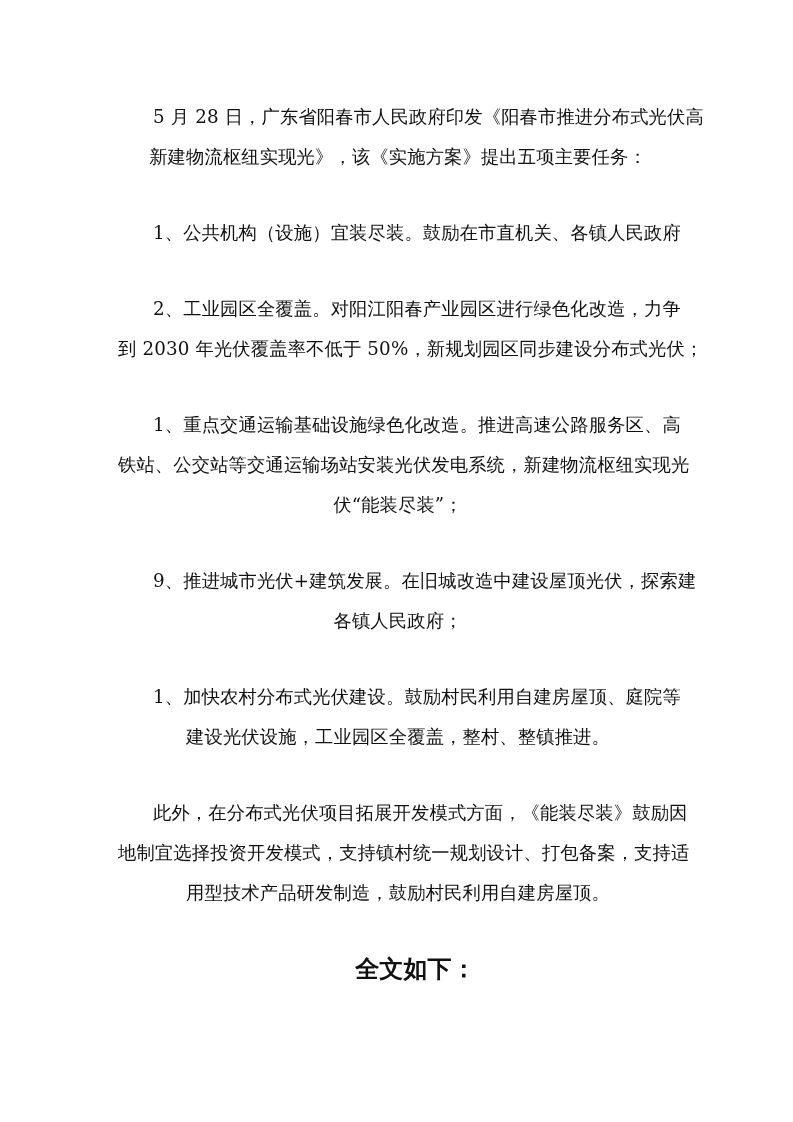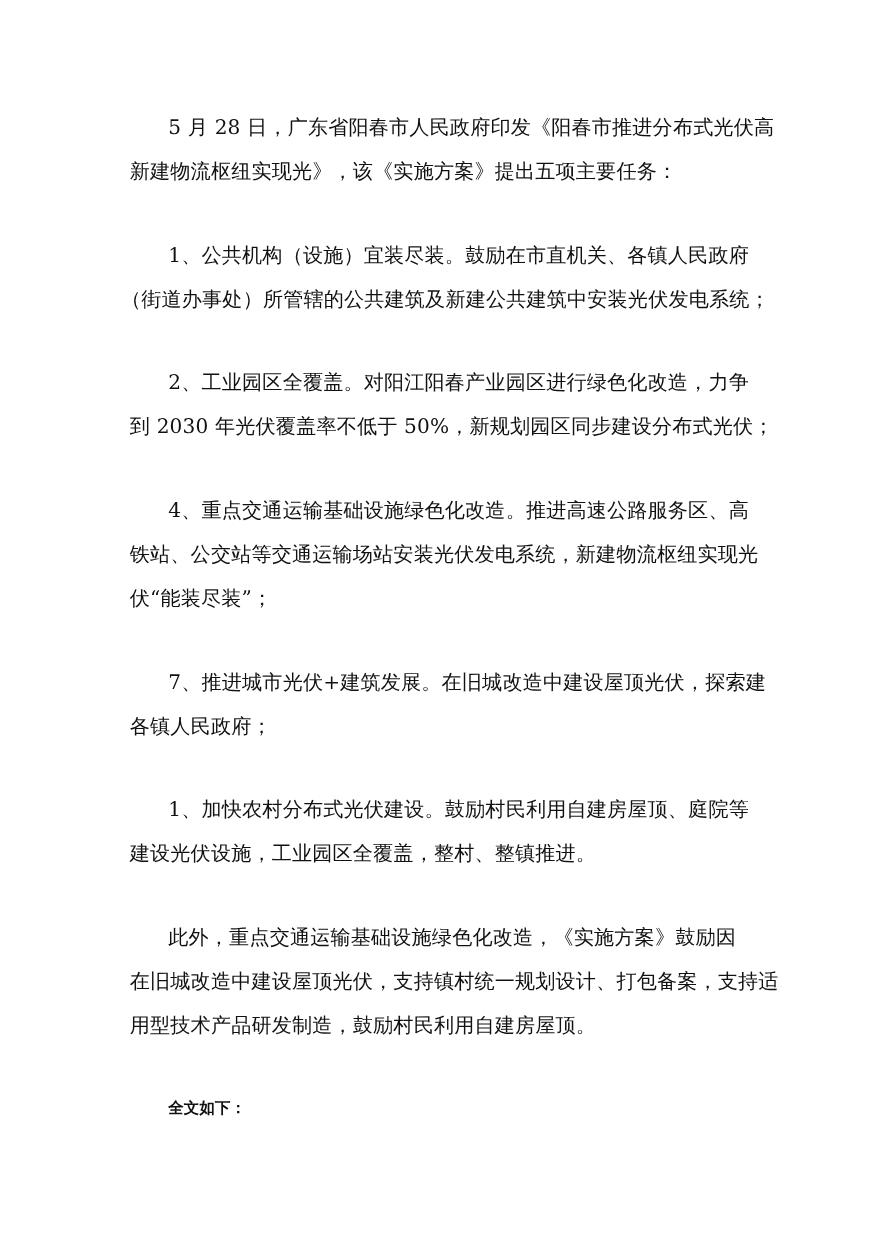--- a/index.html
+++ b/index.html
@@ -26,66 +26,66 @@
       white-space: nowrap;
     }
     .line.first {
       padding-left: 35px;
     }
     .para-lines {
       margin: 0 0 36px 0;
       font-size: 18.3px;
       line-height: 40px;
       letter-spacing: 0.15px;
+      text-align: center;
     }
     .bold {
       font-family: Liberation Serif, serif;
       font-weight: bold;
-      font-size: 14px;
+      font-size: 24px;
     }
   </style>
 </head>
 <body>
 
 <div class="page">
 
   <div class="para-lines">
     <span class="line first">5 月 28 日，广东省阳春市人民政府印发《阳春市推进分布式光伏高</span>
     <span class="line">新建物流枢纽实现光》，该《实施方案》提出五项主要任务：</span>
   </div>
 
   <div class="para-lines">
     <span class="line first">1、公共机构（设施）宜装尽装。鼓励在市直机关、各镇人民政府</span>
-    <span class="line" style="margin-left:-8px;">（街道办事处）所管辖的公共建筑及新建公共建筑中安装光伏发电系统；</span>
   </div>
 
   <div class="para-lines">
     <span class="line first">2、工业园区全覆盖。对阳江阳春产业园区进行绿色化改造，力争</span>
     <span class="line">到 2030 年光伏覆盖率不低于 50%，新规划园区同步建设分布式光伏；</span>
   </div>
 
   <div class="para-lines">
-    <span class="line first">4、重点交通运输基础设施绿色化改造。推进高速公路服务区、高</span>
+    <span class="line first">1、重点交通运输基础设施绿色化改造。推进高速公路服务区、高</span>
     <span class="line">铁站、公交站等交通运输场站安装光伏发电系统，新建物流枢纽实现光</span>
     <span class="line">伏“能装尽装”；</span>
   </div>
 
   <div class="para-lines">
-    <span class="line first">7、推进城市光伏+建筑发展。在旧城改造中建设屋顶光伏，探索建</span>
+    <span class="line first">9、推进城市光伏+建筑发展。在旧城改造中建设屋顶光伏，探索建</span>
     <span class="line">各镇人民政府；</span>
   </div>
 
   <div class="para-lines">
     <span class="line first">1、加快农村分布式光伏建设。鼓励村民利用自建房屋顶、庭院等</span>
     <span class="line">建设光伏设施，工业园区全覆盖，整村、整镇推进。</span>
   </div>
 
   <div class="para-lines">
-    <span class="line first">此外，重点交通运输基础设施绿色化改造，《实施方案》鼓励因</span>
-    <span class="line">在旧城改造中建设屋顶光伏，支持镇村统一规划设计、打包备案，支持适</span>
+    <span class="line first">此外，在分布式光伏项目拓展开发模式方面，《能装尽装》鼓励因</span>
+    <span class="line">地制宜选择投资开发模式，支持镇村统一规划设计、打包备案，支持适</span>
     <span class="line">用型技术产品研发制造，鼓励村民利用自建房屋顶。</span>
   </div>
 
   <div class="para-lines">
     <span class="line first bold">全文如下：</span>
   </div>
 
 </div>
 
 </body></html>

